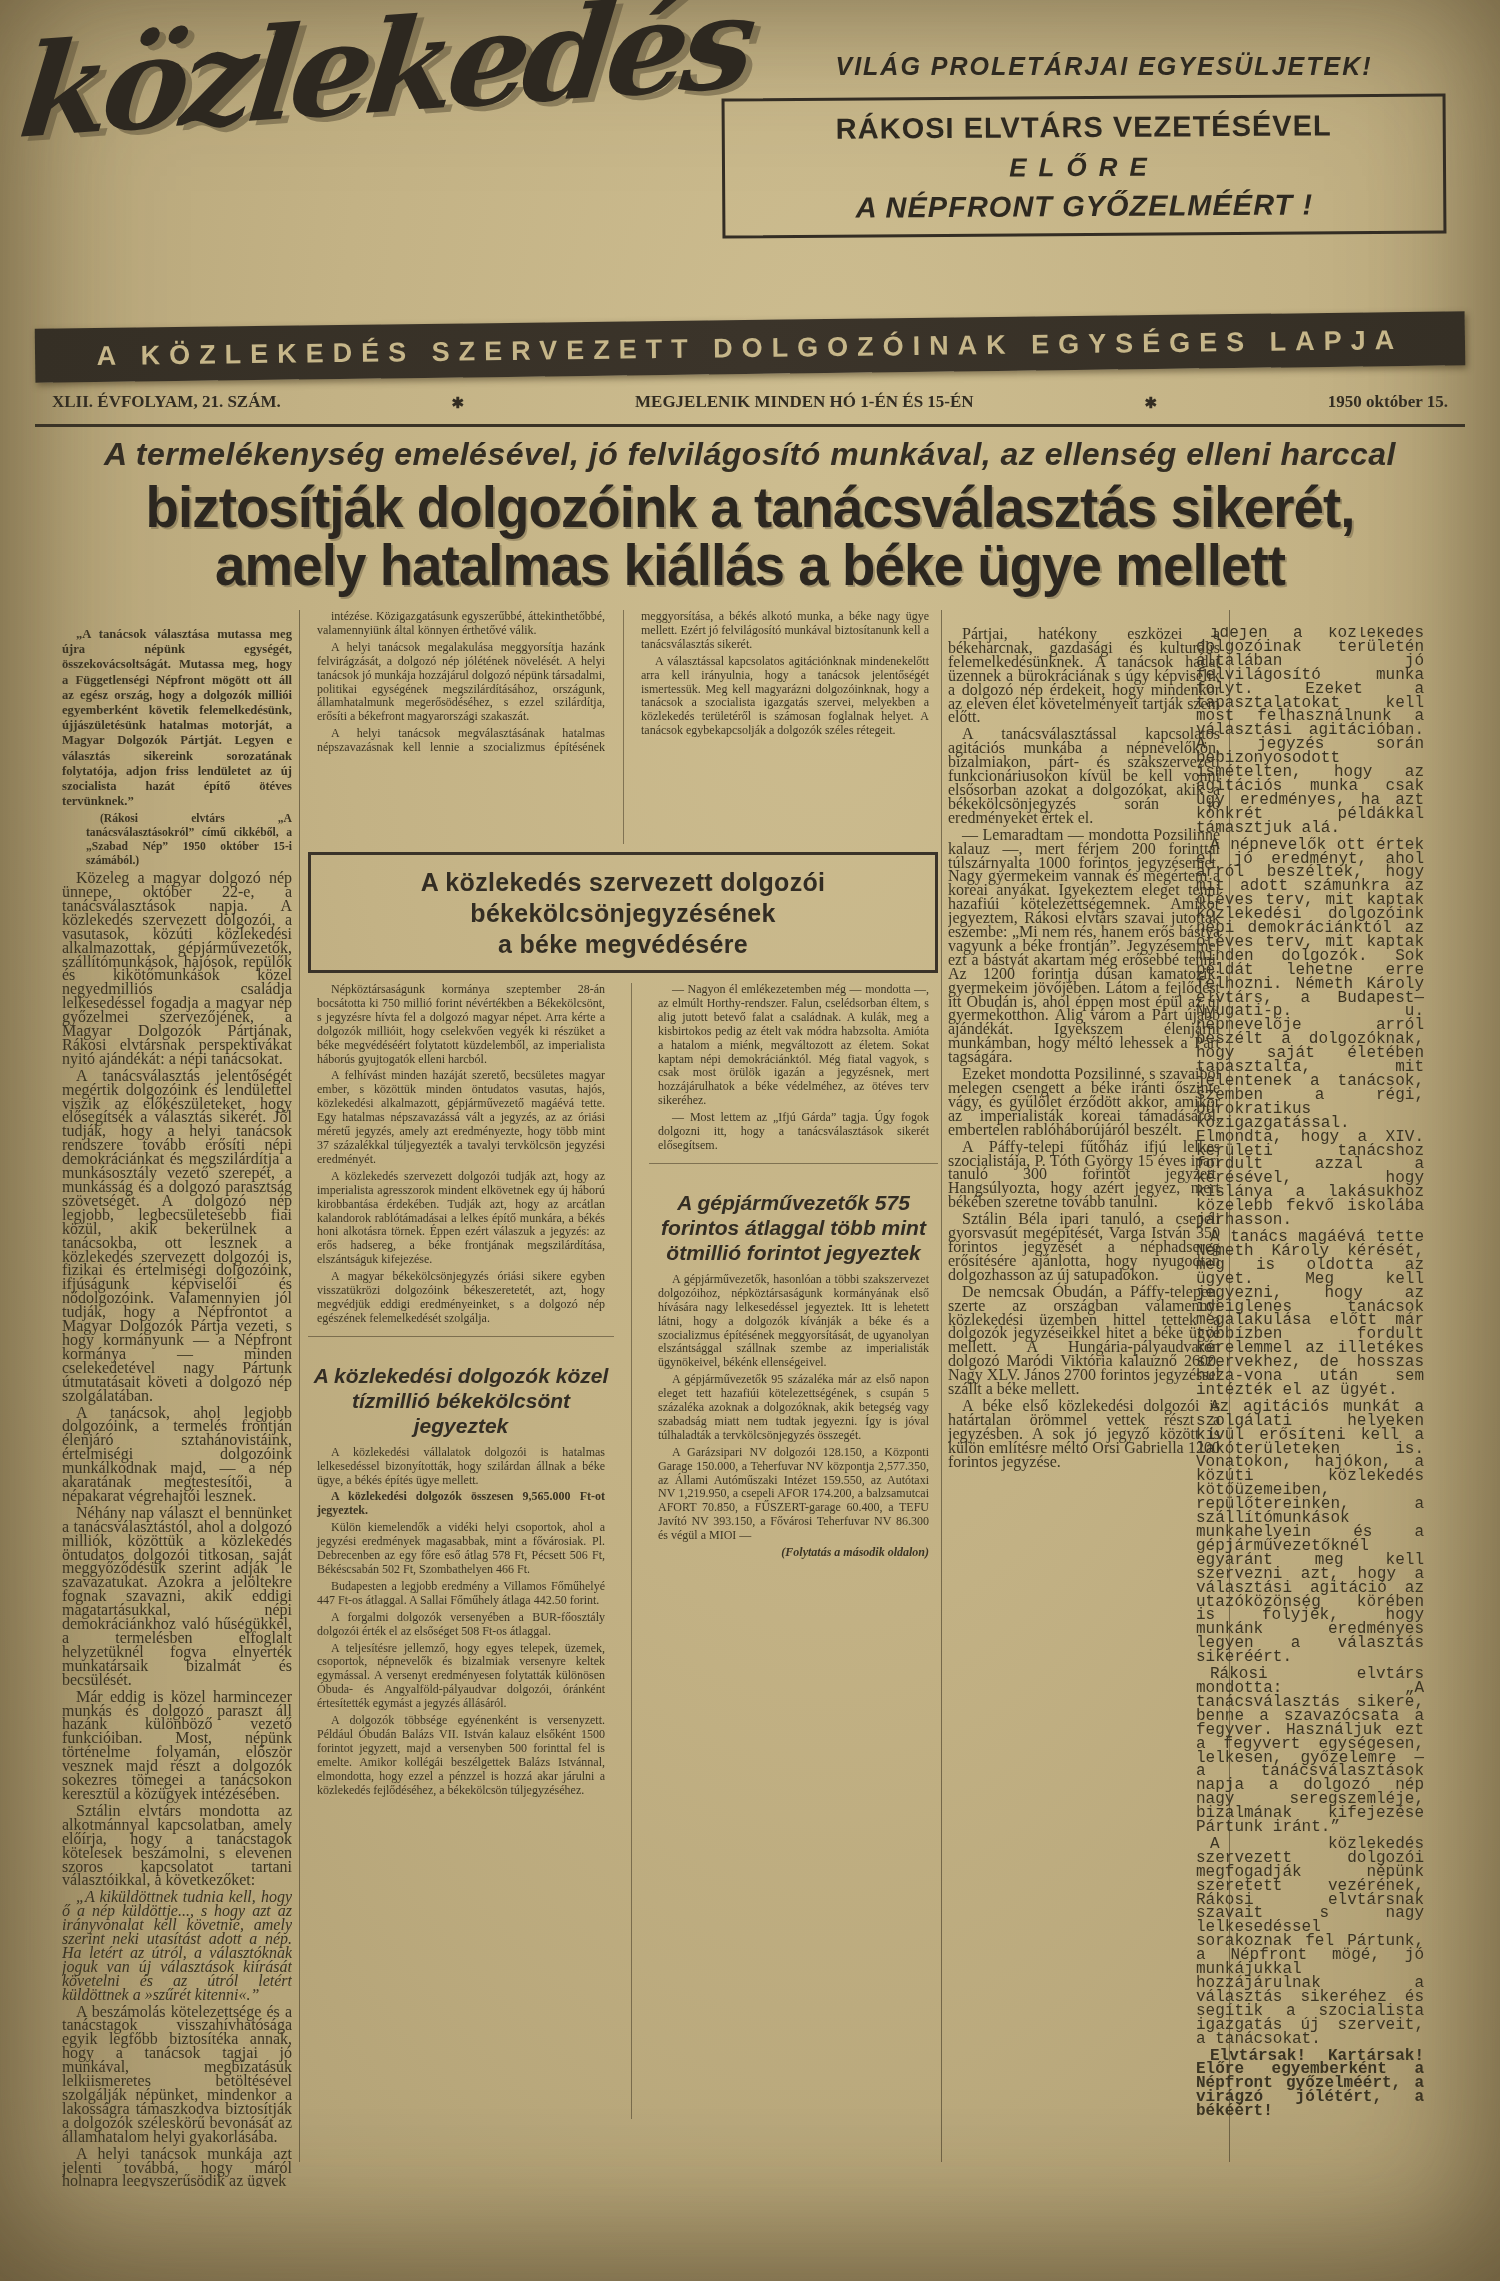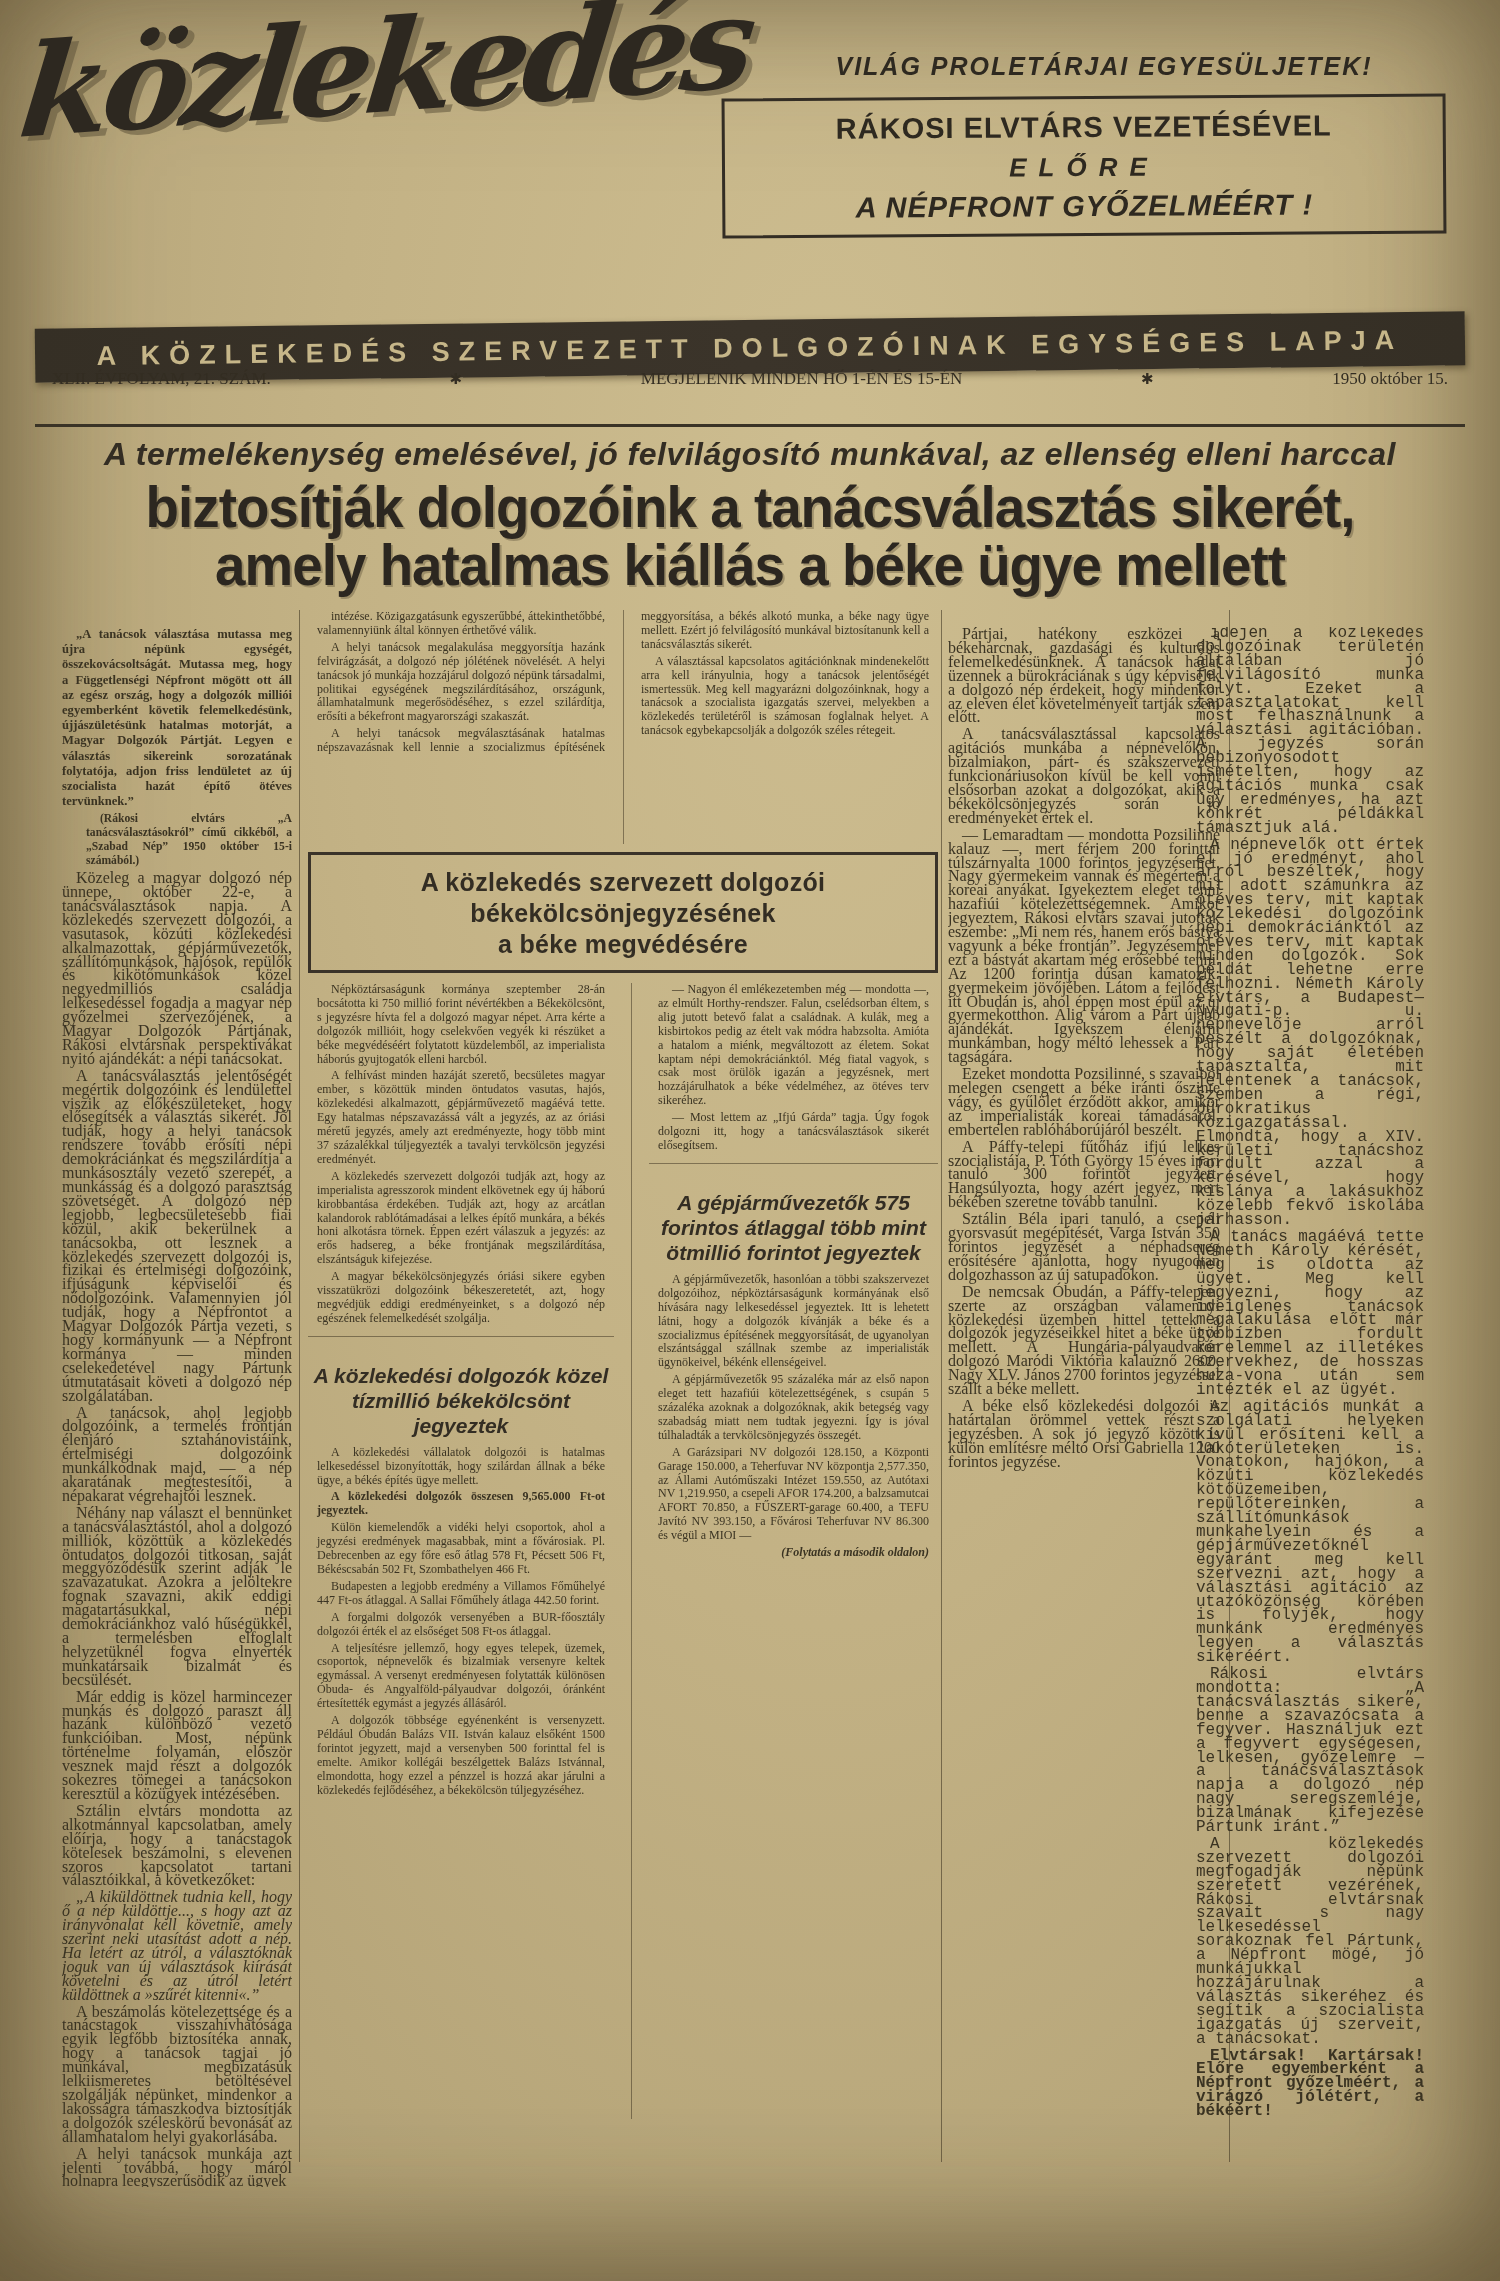--- a/index.html
+++ b/index.html
@@ -34,23 +34,23 @@
   
   .band{
     position:absolute;left:35px;top:320px;width:1430px;height:54px;line-height:56px;
     background:linear-gradient(90deg,#352f25 0%,#3b342a 50%,#352f25 100%);
     color:#c6b689;text-align:center;font-family:"Liberation Sans", sans-serif;
     font-weight:bold;font-size:27px;letter-spacing:9px;transform:rotate(-0.7deg);
     box-shadow:2px 3px 6px rgba(60,48,26,.5);
   }
   
   .dateline{
-    position:absolute;left:52px;top:369px;width:1396px;display:flex;
-    justify-content:space-between;align-items:center;
-    font-weight:normal;font-size:17px;color:#332d22;
+    position:absolute;left:52px;top:392px;width:1396px;display:flex;
+    justify-content:space-between;align-items:flex-end;
+    font-weight:bold;font-size:17px;color:#332d22;
   }
   .dateline .star{font-size:15px;}
   .rule-heavy{position:absolute;left:35px;top:424px;width:1430px;border-top:3px solid #3a3326;}
   
   .kicker{
     position:absolute;left:0;top:436px;width:100%;text-align:center;
     font-family:"Liberation Sans", sans-serif;font-style:italic;font-weight:bold;
     font-size:32px;color:#332d23;letter-spacing:.5px;
   }
   .headline{position:absolute;left:0;width:100%;text-align:center;

